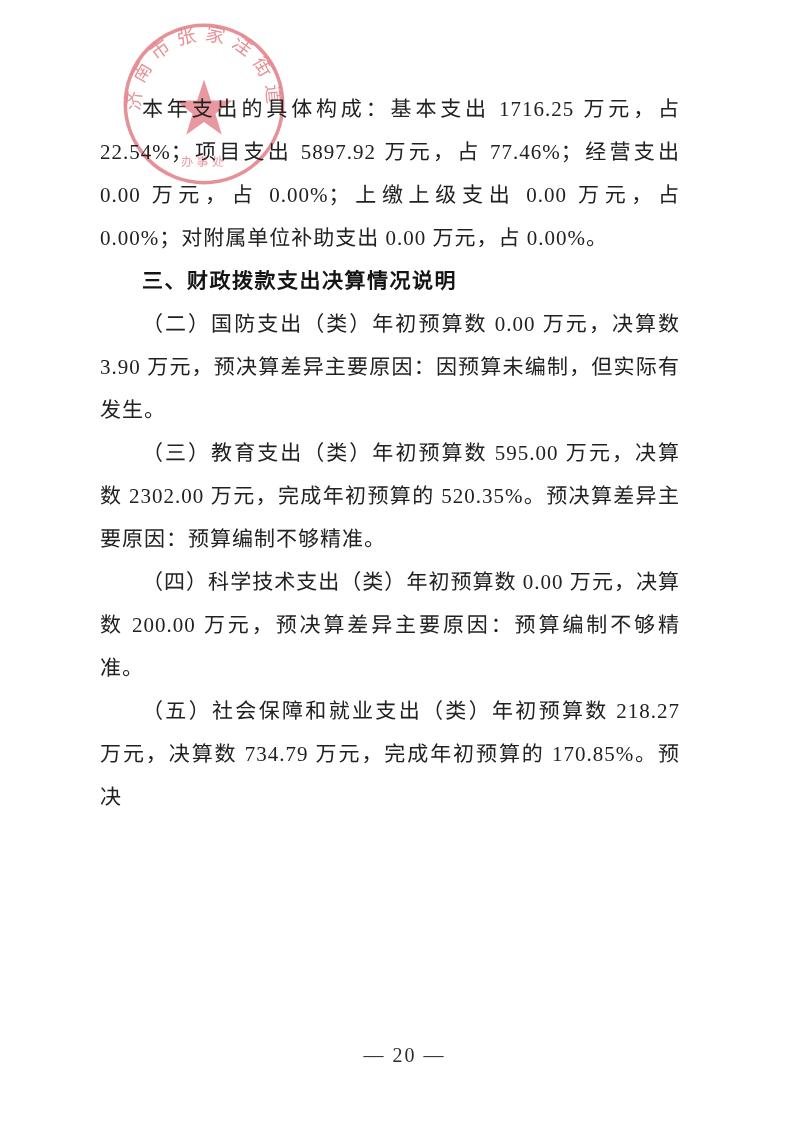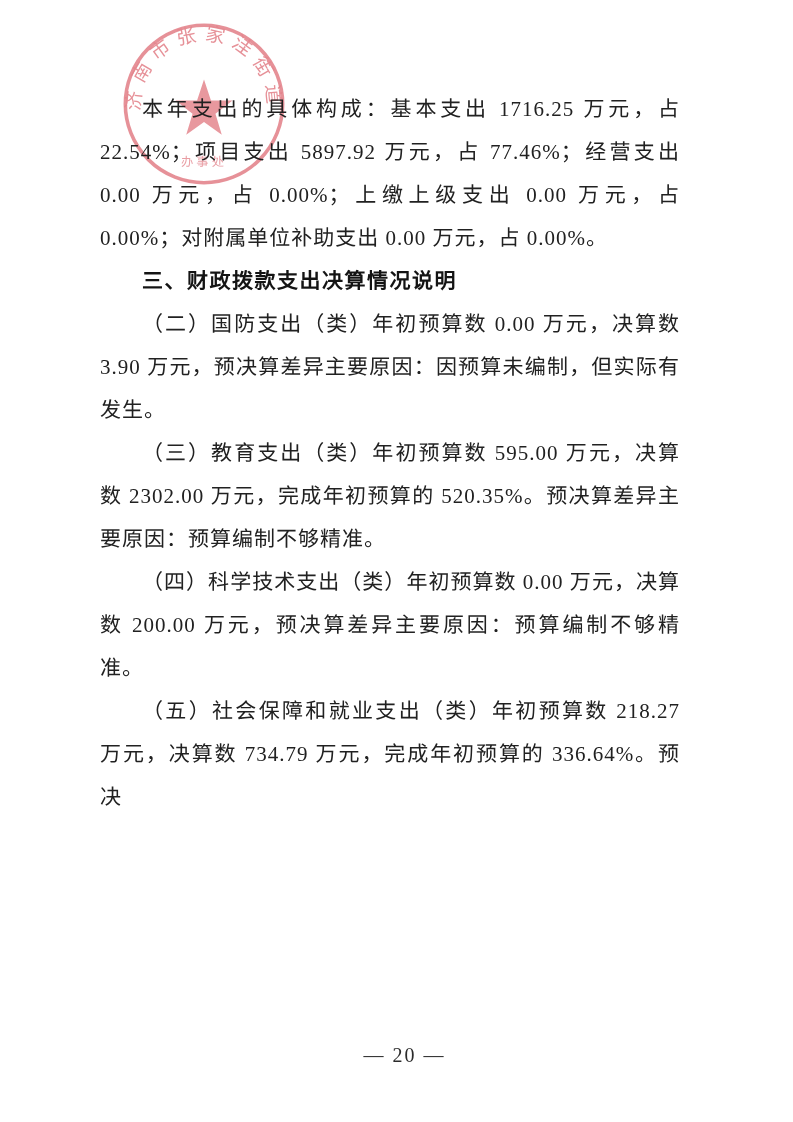--- a/index.html
+++ b/index.html
@@ -65,18 +65,18 @@
     </text>
     <text x="92" y="153" font-size="12" fill="#dd6670" text-anchor="middle" font-family="Liberation Sans, DejaVu Sans, sans-serif" letter-spacing="3" opacity="0.8">办事处</text>
   </svg>
 
   <div class="content">
     <p>本年支出的具体构成：基本支出 1716.25 万元，占 22.54%；项目支出 5897.92 万元，占 77.46%；经营支出 0.00 万元，占 0.00%；上缴上级支出 0.00 万元，占 0.00%；对附属单位补助支出 0.00 万元，占 0.00%。</p>
     <p class="heading">三、财政拨款支出决算情况说明</p>
     <p>（二）国防支出（类）年初预算数 0.00 万元，决算数 3.90 万元，预决算差异主要原因：因预算未编制，但实际有发生。</p>
     <p>（三）教育支出（类）年初预算数 595.00 万元，决算数 2302.00 万元，完成年初预算的 520.35%。预决算差异主要原因：预算编制不够精准。</p>
     <p>（四）科学技术支出（类）年初预算数 0.00 万元，决算数 200.00 万元，预决算差异主要原因：预算编制不够精准。</p>
-    <p>（五）社会保障和就业支出（类）年初预算数 218.27 万元，决算数 734.79 万元，完成年初预算的 336.64%。预决</p>
+    <p>（五）社会保障和就业支出（类）年初预算数 218.27 万元，决算数 734.79 万元，完成年初预算的 170.85%。预决</p>
   </div>
 
   <div class="footer">— 20 —</div>
 
 </div>
 
 </body></html>

